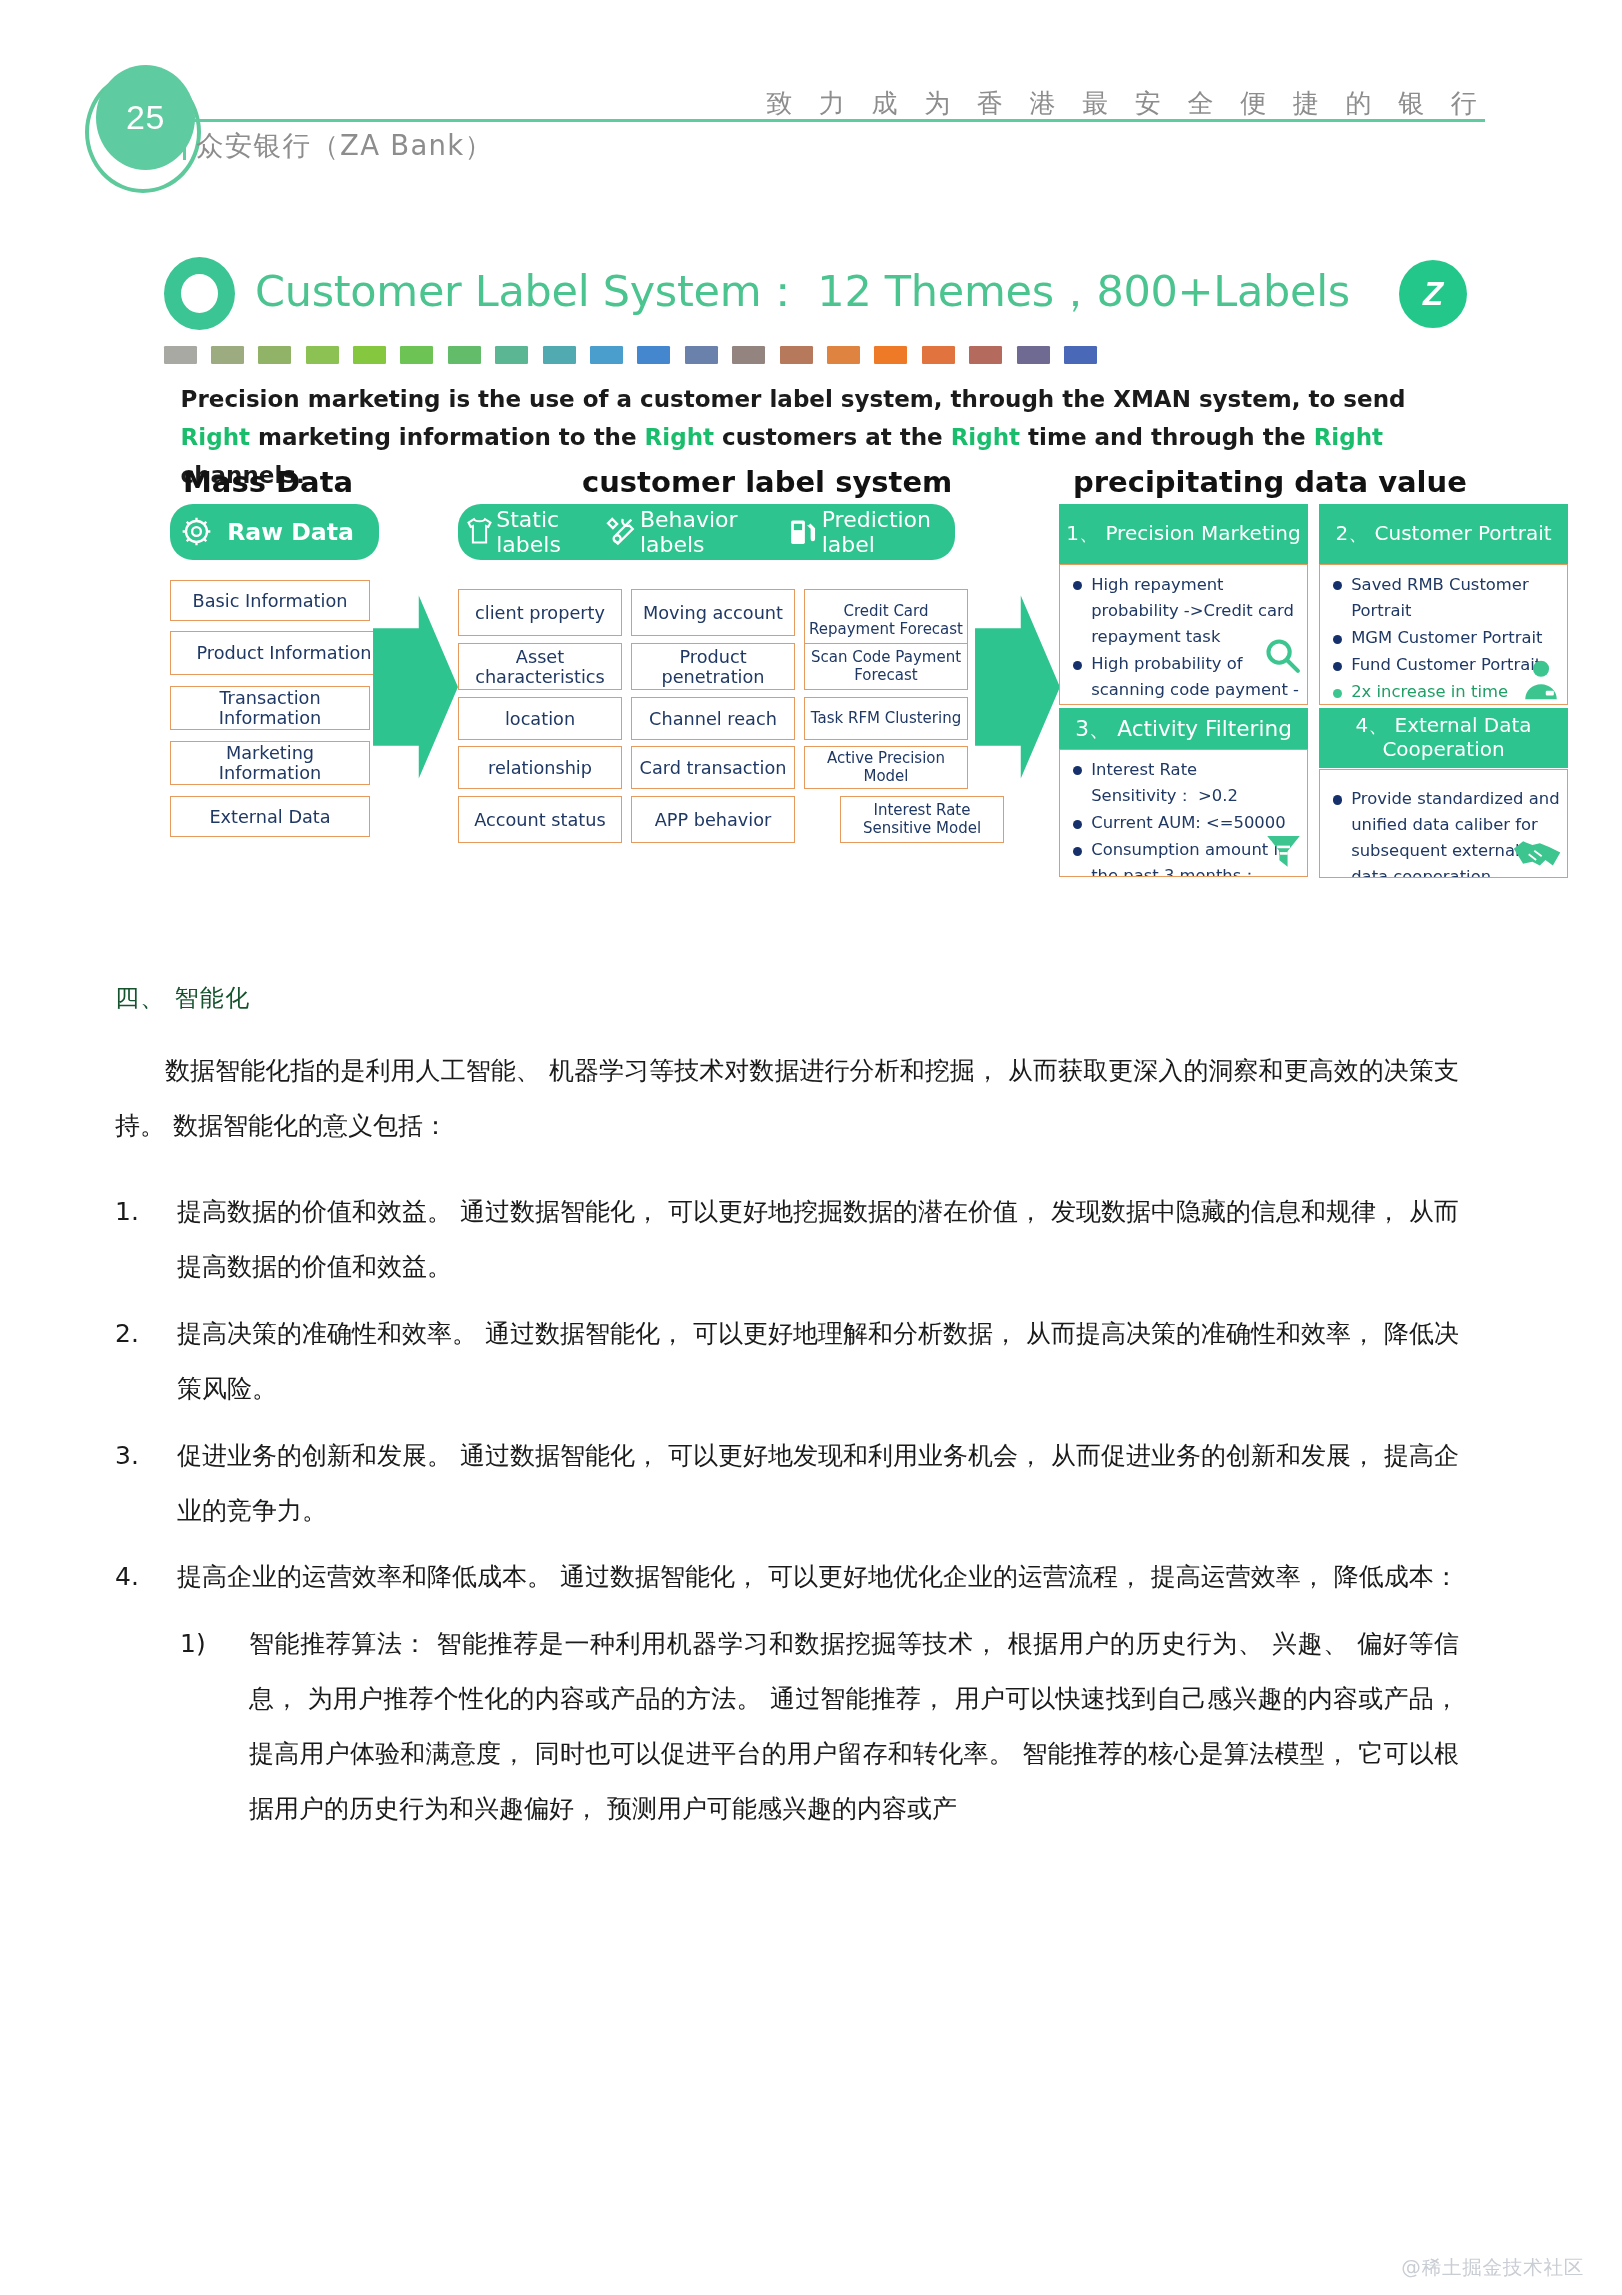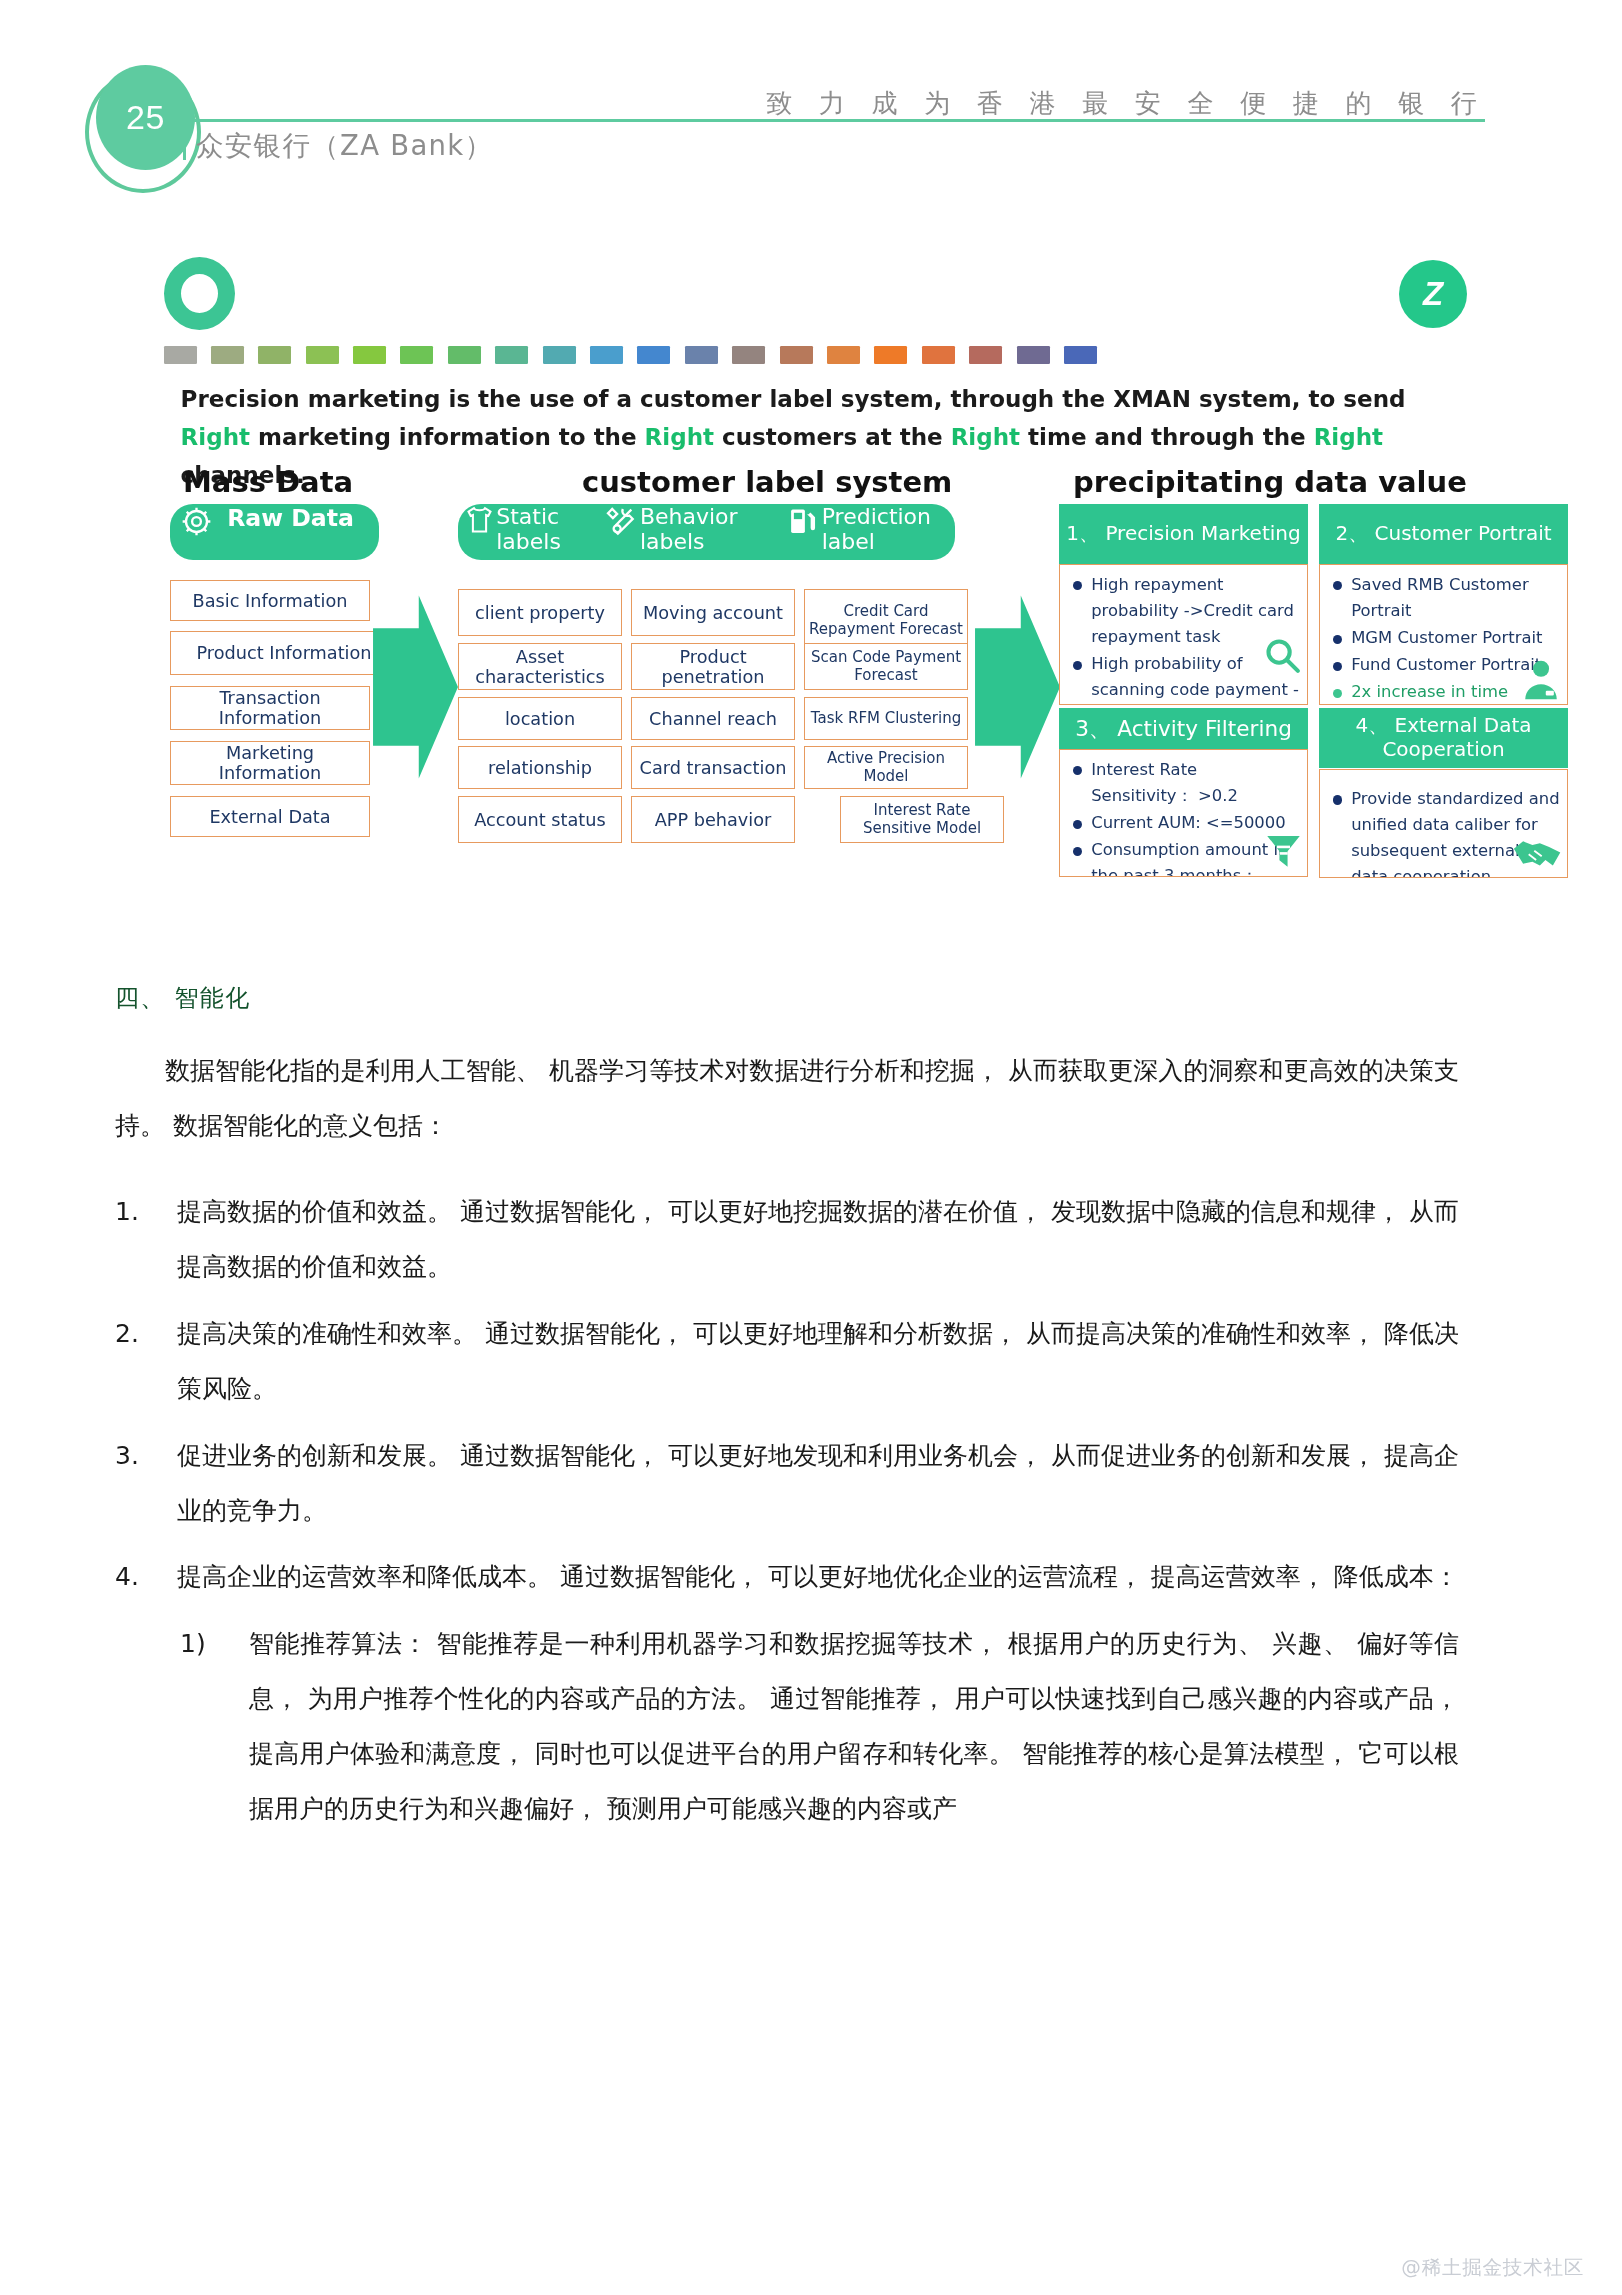--- a/index.html
+++ b/index.html
@@ -77,21 +77,21 @@
 
   .col-head{
     position:absolute; font-size:29px; font-weight:bold; color:#121212;
     font-family:"DejaVu Sans","Liberation Sans",sans-serif; white-space:nowrap;
   }
   .c1-head{ left:26px; top:0; }
   .c2-head{ left:425px; top:0; }
   .c3-head{ left:916px; top:0; }
 
   .greenbar{
-    position:absolute; background:#2ec48f; display:flex; border-radius:23px;
+    position:absolute; background:#2ec48f; display:flex; align-items:center;border-radius:23px;
   }
   .greenbar .gtxt{
     color:#ffffff; font-size:22px;
     font-family:"DejaVu Sans","Liberation Sans",sans-serif;
   }
   .greenbar .gtxt.bold{ font-weight:bold; font-size:23.6px; }
 
   .gicon{ display:inline-block; vertical-align:middle; }
 
   .obox{
@@ -176,20 +176,21 @@
     <div class="hdr-line"></div>
     <div class="hdr-line-cap"></div>
     <div class="hdr-bank">众安银行（ZA Bank）</div>
     <div class="hdr-slogan">致 力 成 为 香 港 最 安 全 便 捷 的 银 行</div>
   </div>
 
   <div class="slide">
 
     <div class="slide-title-row">
       <div class="slide-ring"></div>
+      <div class="slide-title">Customer Label System： 12 Themes，800+Labels</div>
       <div class="slide-zbadge">
         <span>Z</span>
       </div>
     </div>
 
     <div class="swatches" id="swatch-row">
         <i style="background: rgb(168, 169, 163);"></i>
         <i style="background: rgb(157, 171, 129);"></i>
         <i style="background: rgb(144, 179, 103);"></i>
         <i style="background: rgb(140, 193, 84);"></i>

